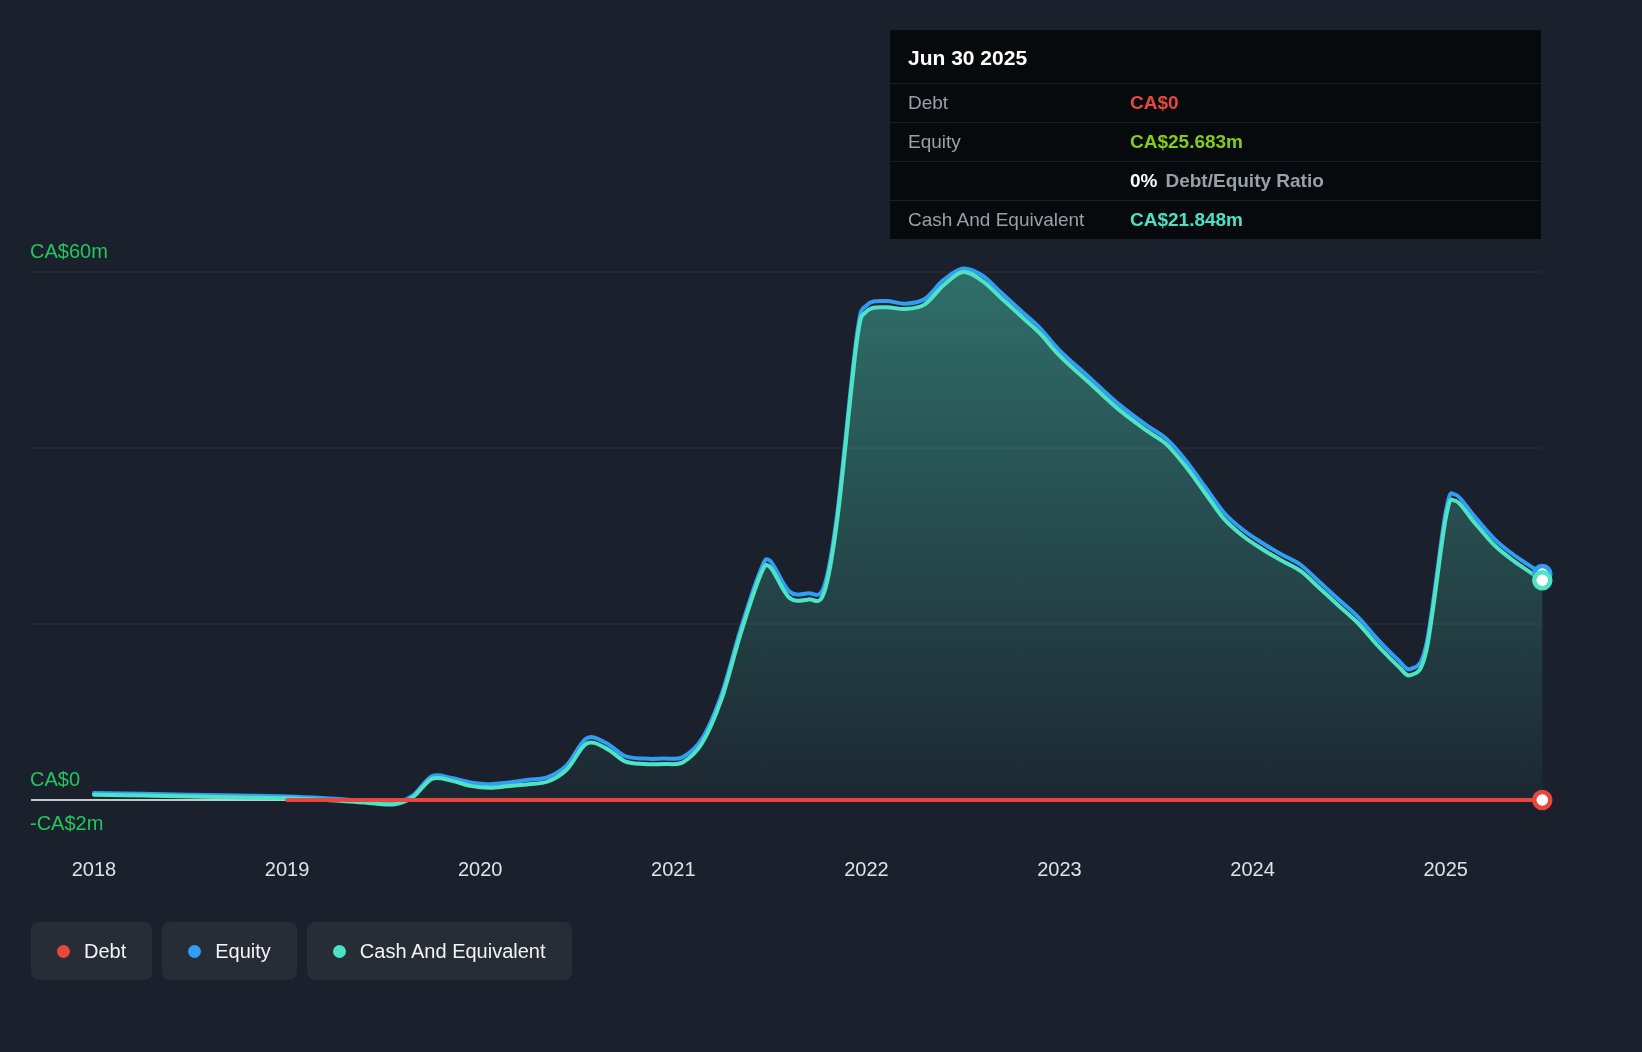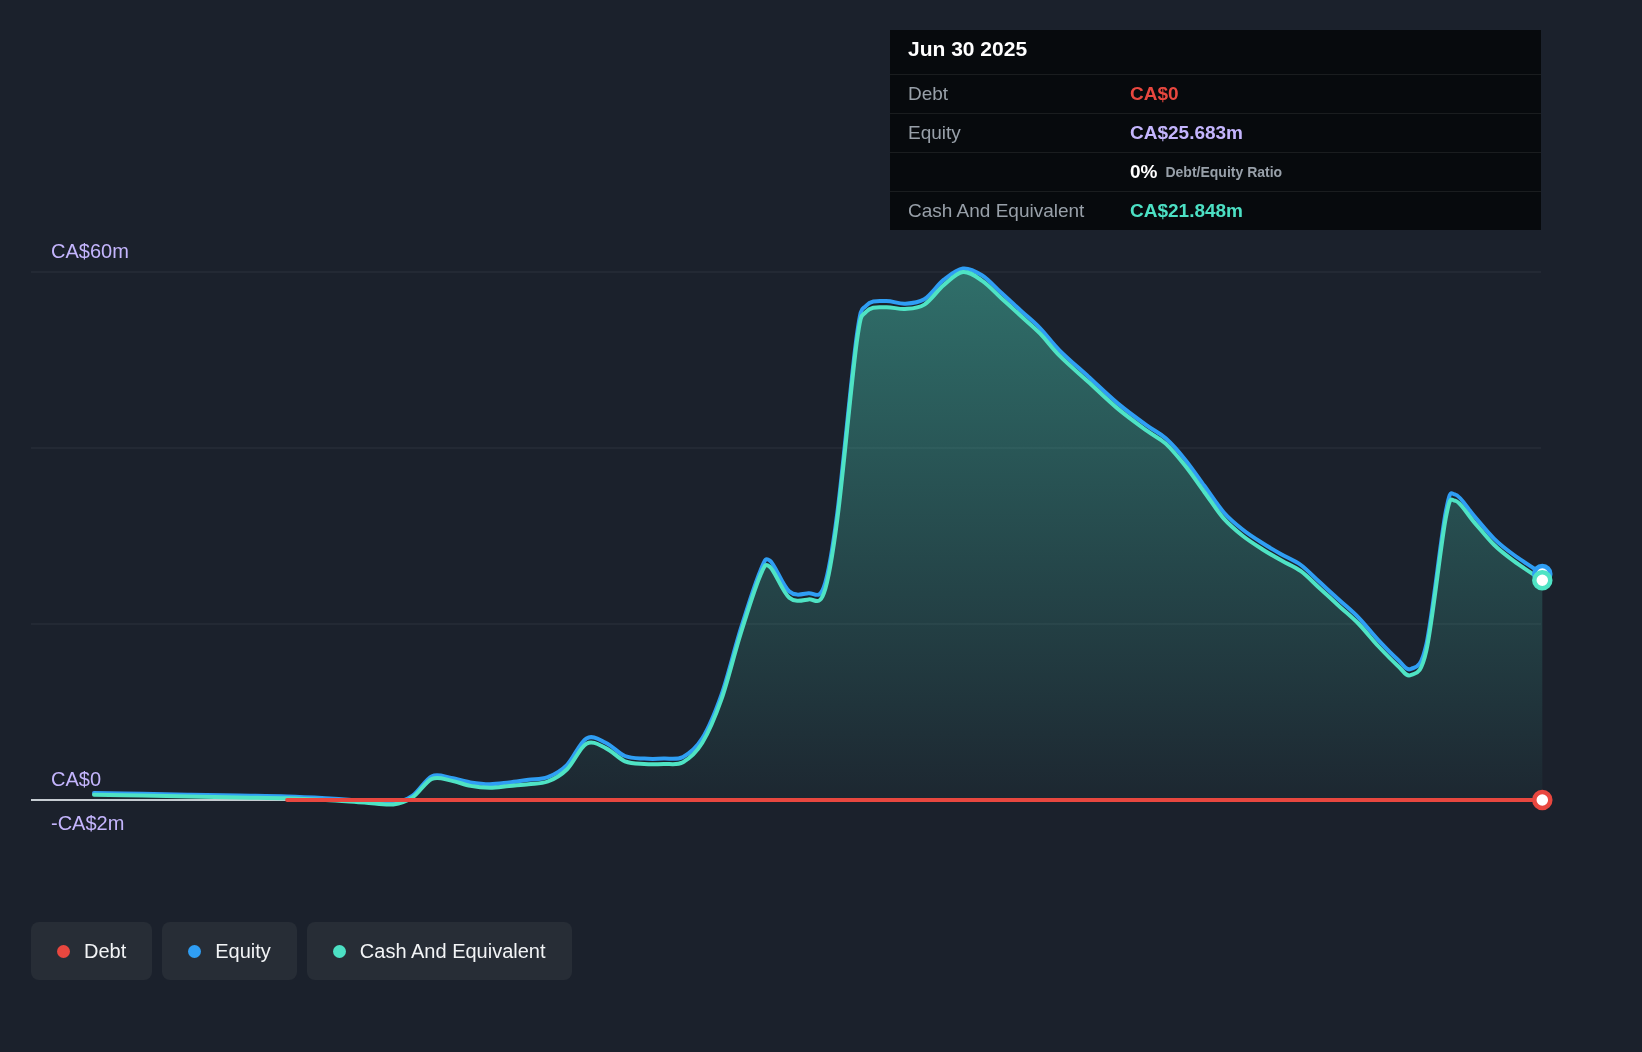--- a/index.html
+++ b/index.html
@@ -4,41 +4,41 @@
 <style>
   *{margin:0;padding:0;box-sizing:border-box;}
   html,body{background:#11151c;}
   .screen{
     position:relative;width:1642px;height:1052px;overflow:hidden;
     background:#1b212c;
     font-family:"Liberation Sans","DejaVu Sans",sans-serif;
   }
   #chart-svg{position:absolute;left:0;top:0;display:block;}
   .y-axis-labels .y-label{
-    position:absolute;left:51px;height:24px;line-height:24px;
-    font-size:20px;color:#c4b5fd;white-space:nowrap;
+    position:absolute;left:30px;height:24px;line-height:24px;
+    font-size:20px;color:#22c55e;white-space:nowrap;
   }
   .x-axis-labels{position:absolute;top:858px;left:0;width:100%;height:28px;}
   .x-axis-labels .x-label{
     position:absolute;top:0;transform:translateX(-50%);
     font-size:20px;color:#dde2e8;
   }
   .tooltip{
     position:absolute;left:890px;top:30px;width:651px;
     background:#070a0d;color:#fff;
   }
-  .tt-title{font-size:21px;font-weight:700;padding:7px 18px 13px;color:#ffffff;}
+  .tt-title{font-size:21px;font-weight:700;padding:16px 18px 13px;color:#ffffff;}
   .tt-row{
     display:flex;align-items:center;padding:8px 18px;
     border-top:1px solid rgba(255,255,255,0.08);
   }
   .tt-label{width:222px;font-size:19px;color:#98a0a9;flex:0 0 222px;}
   .tt-value{font-size:19px;font-weight:700;}
   .tt-value.white{color:#ffffff;}
-  .tt-muted{font-size:14px;color:#98a0a9;font-weight:700;margin-left:8px;}
+  .tt-muted{font-size:19px;color:#98a0a9;font-weight:700;margin-left:8px;}
   .legend{position:absolute;left:31px;top:922px;display:flex;gap:10px;}
   .chip{
     display:flex;align-items:center;gap:14px;height:58px;padding:0 26px;
     background:#272d36;border-radius:8px;cursor:pointer;
   }
   .dot{width:13px;height:13px;border-radius:50%;flex:0 0 13px;}
   .chip-label{font-size:20px;color:#f2f4f6;white-space:nowrap;}
 </style>
 </head>
 <body>
@@ -63,30 +63,40 @@
       <circle cx="1542.3" cy="574.0" r="8" fill="#ffffff" stroke="#2f9ef4" stroke-width="4.5"></circle>
       <circle cx="1542.3" cy="580.2" r="8" fill="#ffffff" stroke="#4fe3c4" stroke-width="4.5"></circle>
       <circle cx="1542.3" cy="800.0" r="8" fill="#ffffff" stroke="#e8473f" stroke-width="4.5"></circle>
     </svg>
 
   <div class="y-axis-labels">
       <div class="y-label" style="top: 239px;">CA$60m</div>
       <div class="y-label" style="top: 767px;">CA$0</div>
       <div class="y-label" style="top: 811px;">-CA$2m</div>
     </div>
+  <div class="x-axis-labels">
+      <div class="x-label" style="left: 94px;">2018</div>
+      <div class="x-label" style="left: 287.1px;">2019</div>
+      <div class="x-label" style="left: 480.2px;">2020</div>
+      <div class="x-label" style="left: 673.3px;">2021</div>
+      <div class="x-label" style="left: 866.4px;">2022</div>
+      <div class="x-label" style="left: 1059.5px;">2023</div>
+      <div class="x-label" style="left: 1252.6px;">2024</div>
+      <div class="x-label" style="left: 1445.7px;">2025</div>
+    </div>
 
   <div class="tooltip">
     <div class="tt-title">Jun 30 2025</div>
     <div class="tt-row">
       <span class="tt-label">Debt</span>
       <span class="tt-value" style="color: rgb(232, 71, 63);">CA$0</span>
     </div>
     <div class="tt-row">
       <span class="tt-label">Equity</span>
-      <span class="tt-value" style="color: #c4b5fd; text-align: right;">CA$25.683m</span>
+      <span class="tt-value" style="color: #84cc16; text-align: right;">CA$25.683m</span>
     </div>
     <div class="tt-row">
       <span class="tt-label"></span>
       <span class="tt-value white">0%</span>
       <span class="tt-muted">Debt/Equity Ratio</span>
     </div>
     <div class="tt-row">
       <span class="tt-label">Cash And Equivalent</span>
       <span class="tt-value" style="color: rgb(76, 224, 196);">CA$21.848m</span>
     </div>

